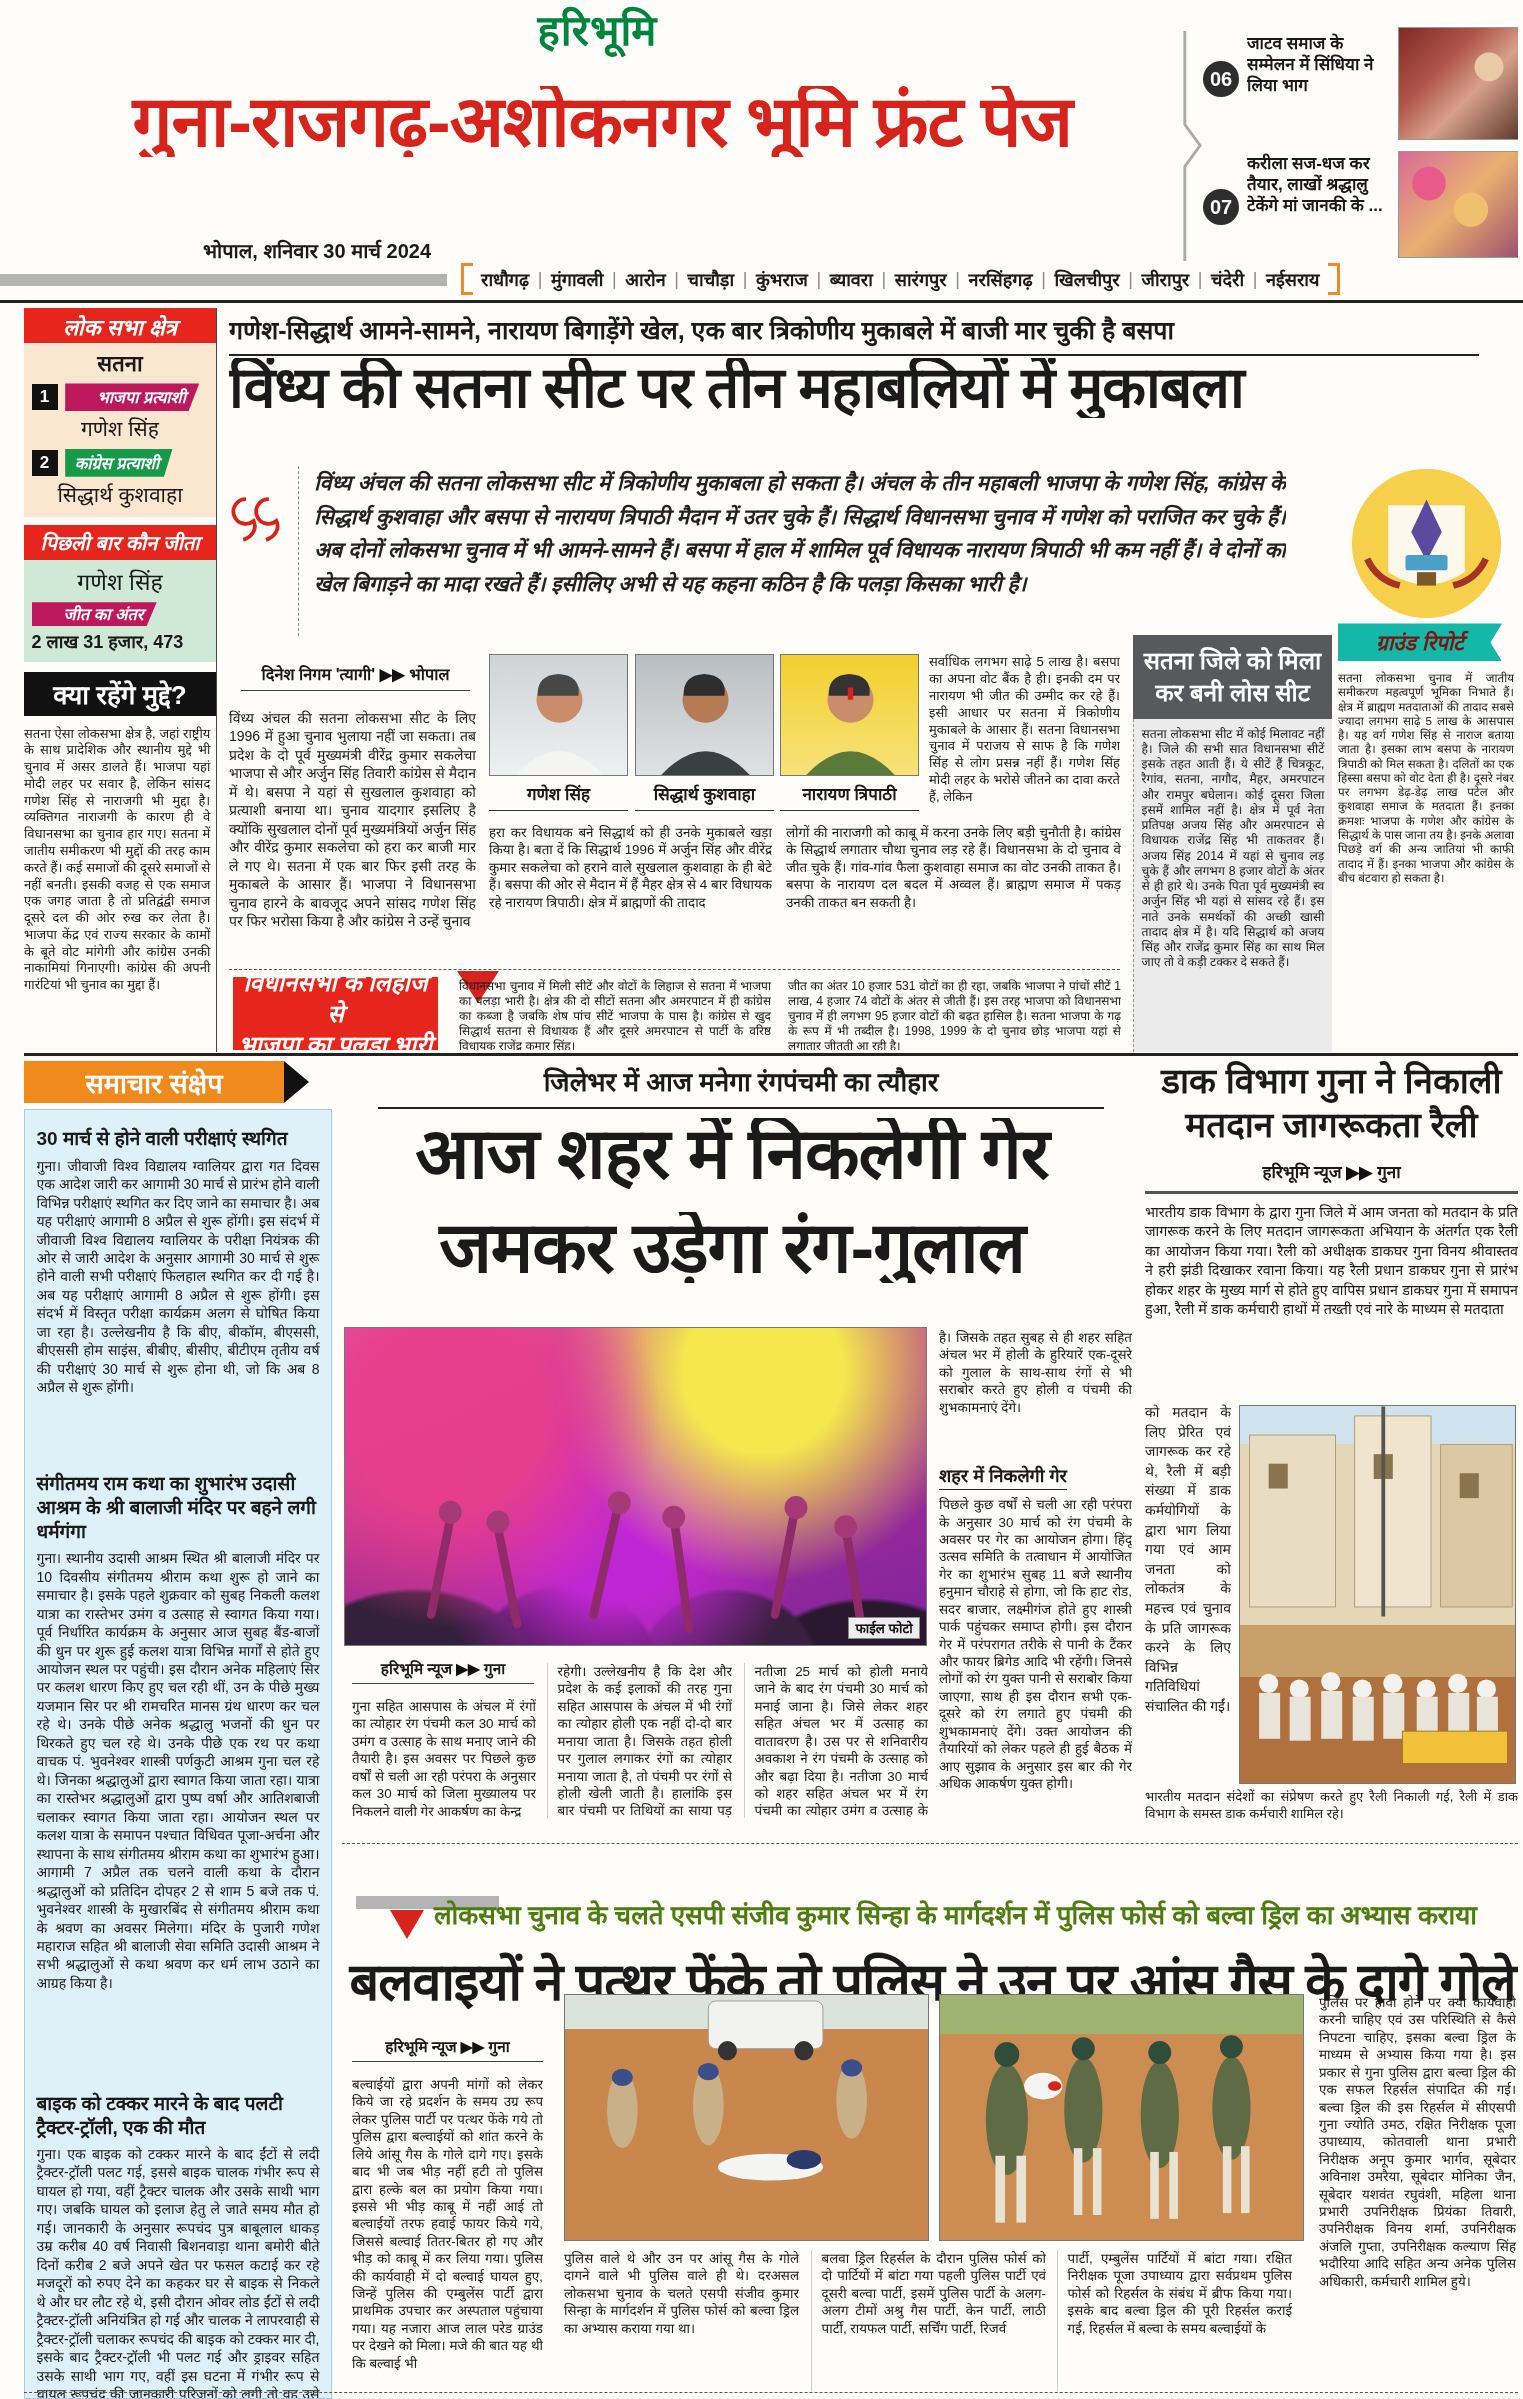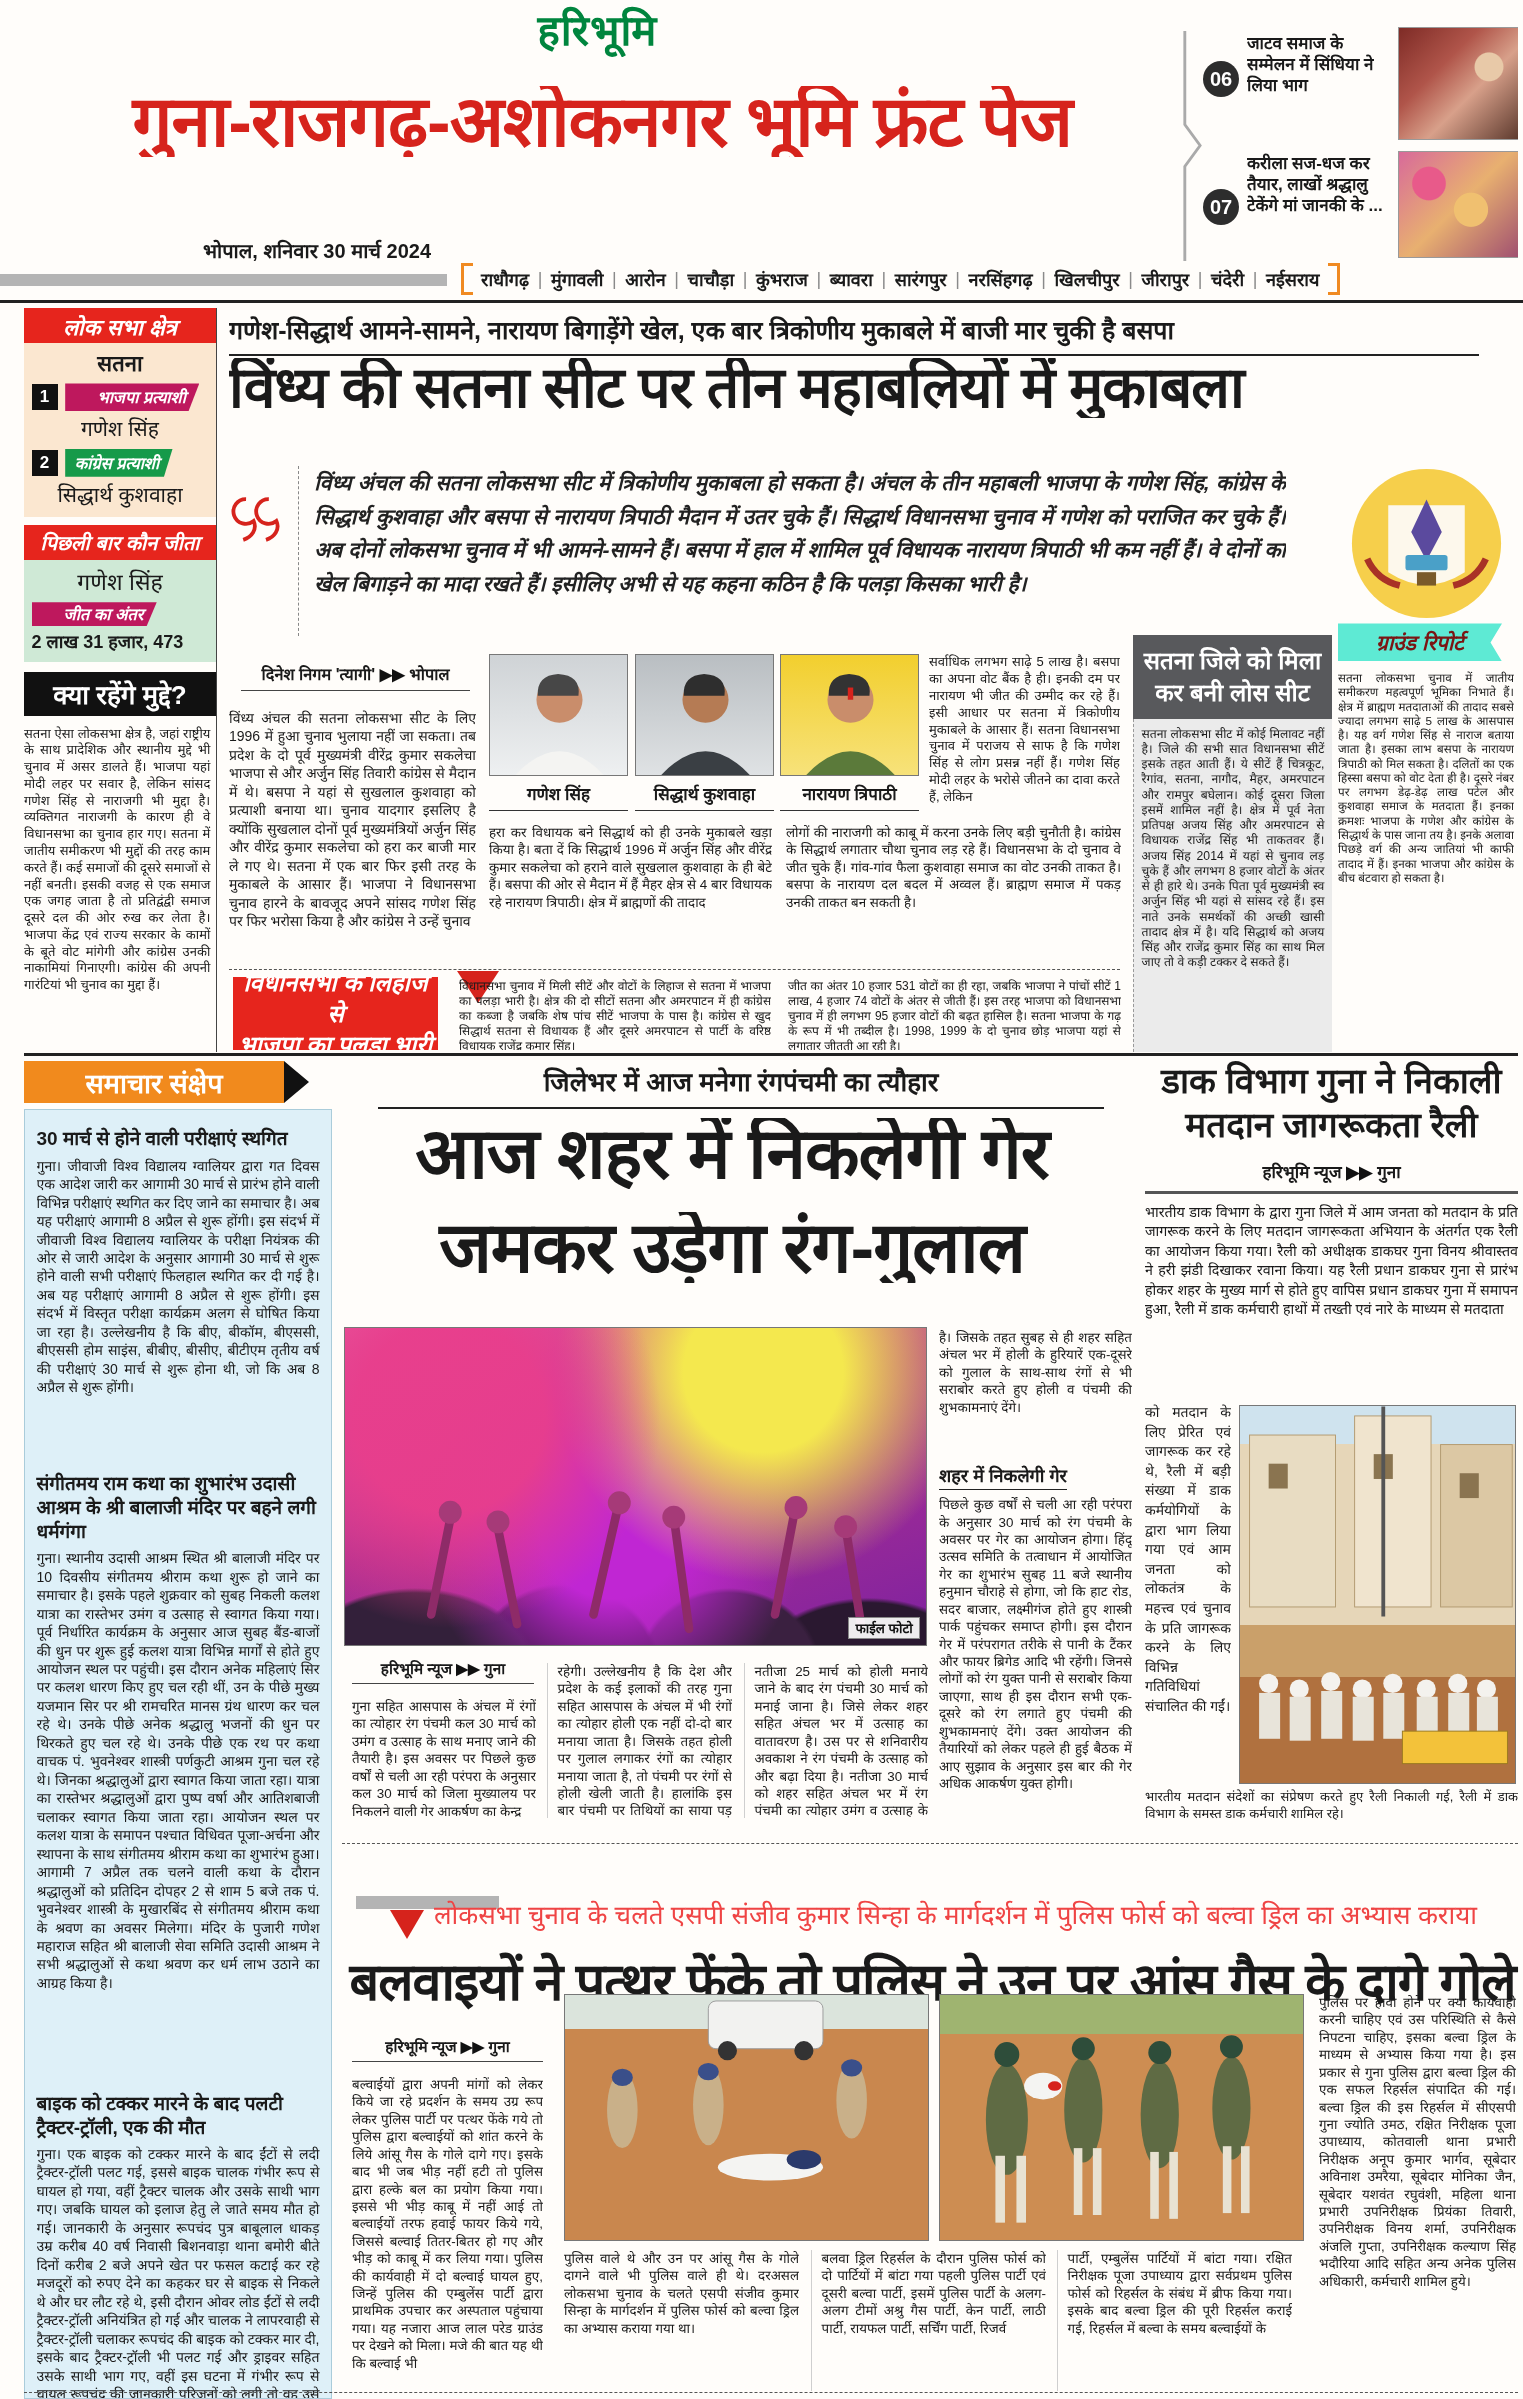--- a/index.html
+++ b/index.html
@@ -47,36 +47,36 @@
   .caption{font-size:17px;font-weight:bold;text-align:center;border-bottom:1.9px solid #333;padding-bottom:4.8px;}
   .photo{border:1px solid #777;}
   .dashed{border-top:1.9px dashed #555;}
   .vbox{background:#e6251d;color:#fff;font-weight:bold;font-style:italic;font-size:24px;line-height:1.3;
         display:flex;flex-direction:column;justify-content:center;text-align:center;}
   .tri-down{width:0;height:0;border-left:21px solid transparent;border-right:21px solid transparent;
             border-top:32.5px solid #d6231c;}
   .gray-h{background:#58595c;color:#fff;font-weight:bold;font-size:24px;line-height:1.35;
           display:flex;align-items:center;justify-content:center;text-align:center;}
   .graybody{background:#ebebeb;border-left:1px dashed #999;padding:7.6px 7.6px;}
-  .gr-ribbon{background:#5eead4;color:#7a1513;font-weight:bold;font-style:italic;font-size:21px;
+  .gr-ribbon{background:#14b8a6;color:#7a1513;font-weight:bold;font-style:italic;font-size:21px;
              display:flex;align-items:center;justify-content:center;
              clip-path:polygon(0 0,100% 0,93% 50%,100% 100%,0 100%);}
   .gr-title{background:#e6251d;color:#fff;font-weight:bold;font-size:21px;line-height:1.3;
             display:flex;align-items:center;justify-content:center;text-align:center;padding:3.8px 5.7px;}
   .orange-h{background:#f18a1d;color:#fff;font-weight:bold;font-size:27px;display:flex;
             align-items:center;justify-content:center;}
   .blk-tri{width:0;height:0;border-top:21px solid transparent;border-bottom:21px solid transparent;
            border-left:25px solid #111;}
   .bluebg{background:#def0f8;border:1px solid #aaccda;padding:9.6px 11.5px;}
   .news-title{font-size:19px;font-weight:bold;line-height:1.25;margin:7.6px 0 5.7px 0;}
   .news-body{font-size:14px;line-height:1.32;text-align:justify;}
   .mid-head{font-size:71px;font-weight:bold;line-height:1.0;text-align:center;letter-spacing:-1px;}
   .subhead{font-size:18px;font-weight:bold;border-bottom:1.9px solid #222;display:inline-block;
            padding-bottom:2.9px;margin:7.6px 0 5.7px 0;}
-  .pol-kicker{color:#ef4444;font-size:26px;font-weight:normal;}
+  .pol-kicker{color:#4d7c0f;font-size:26px;font-weight:bold;}
   .pol-head{font-size:52px;font-weight:bold;letter-spacing:-1px;}
   .filecap{position:absolute;right:5.7px;bottom:5.7px;background:rgba(255,255,255,.92);color:#111;
            font-size:13.4px;font-weight:bold;padding:1px 6.7px;border:1px solid #888;}
   .vsep{border-left:1px solid #cfcfcf;}
 </style>
 </head>
 <body>
 
 <div id="page">
 

